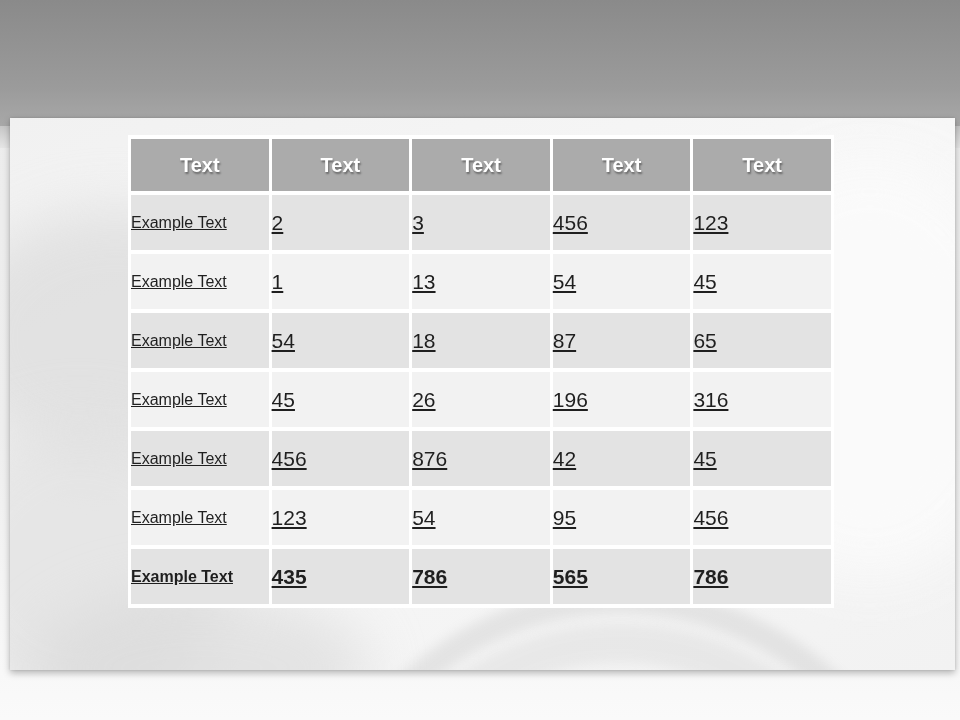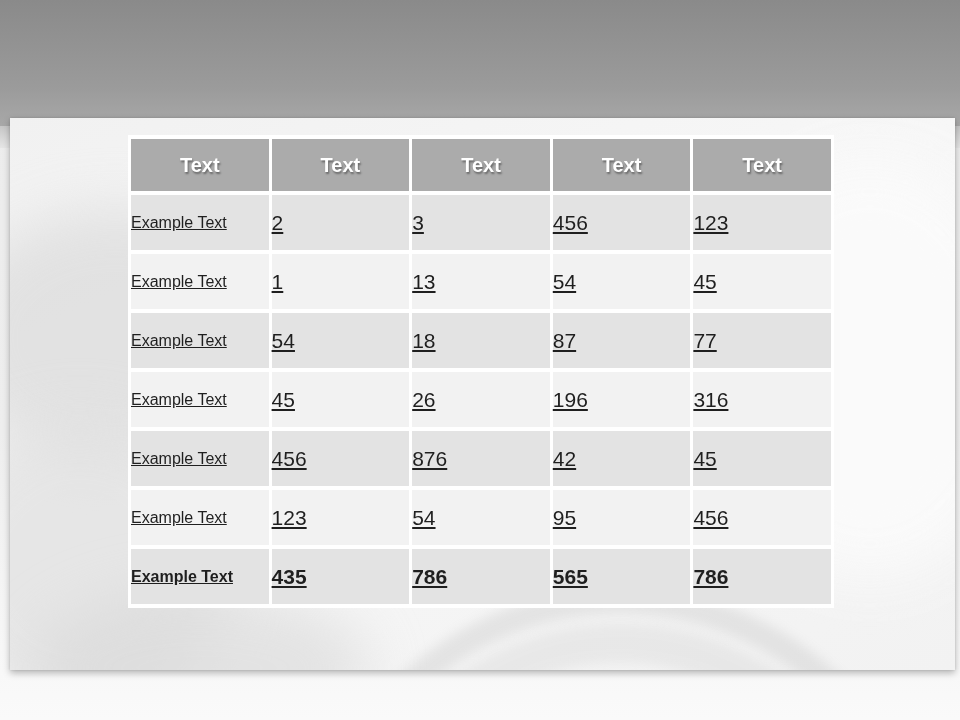--- a/index.html
+++ b/index.html
@@ -148,21 +148,21 @@
           <td>1</td>
           <td>13</td>
           <td>54</td>
           <td>45</td>
         </tr>
         <tr class="row-odd">
           <td class="label-cell">Example Text</td>
           <td>54</td>
           <td>18</td>
           <td>87</td>
-          <td>77</td>
+          <td>65</td>
         </tr>
         <tr class="row-even">
           <td class="label-cell">Example Text</td>
           <td>45</td>
           <td>26</td>
           <td>196</td>
           <td>316</td>
         </tr>
         <tr class="row-odd">
           <td class="label-cell">Example Text</td>

